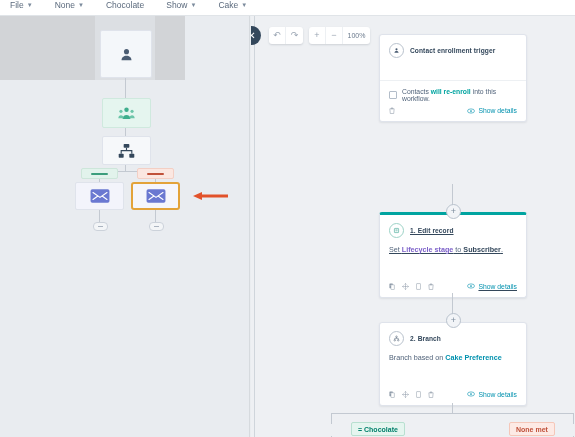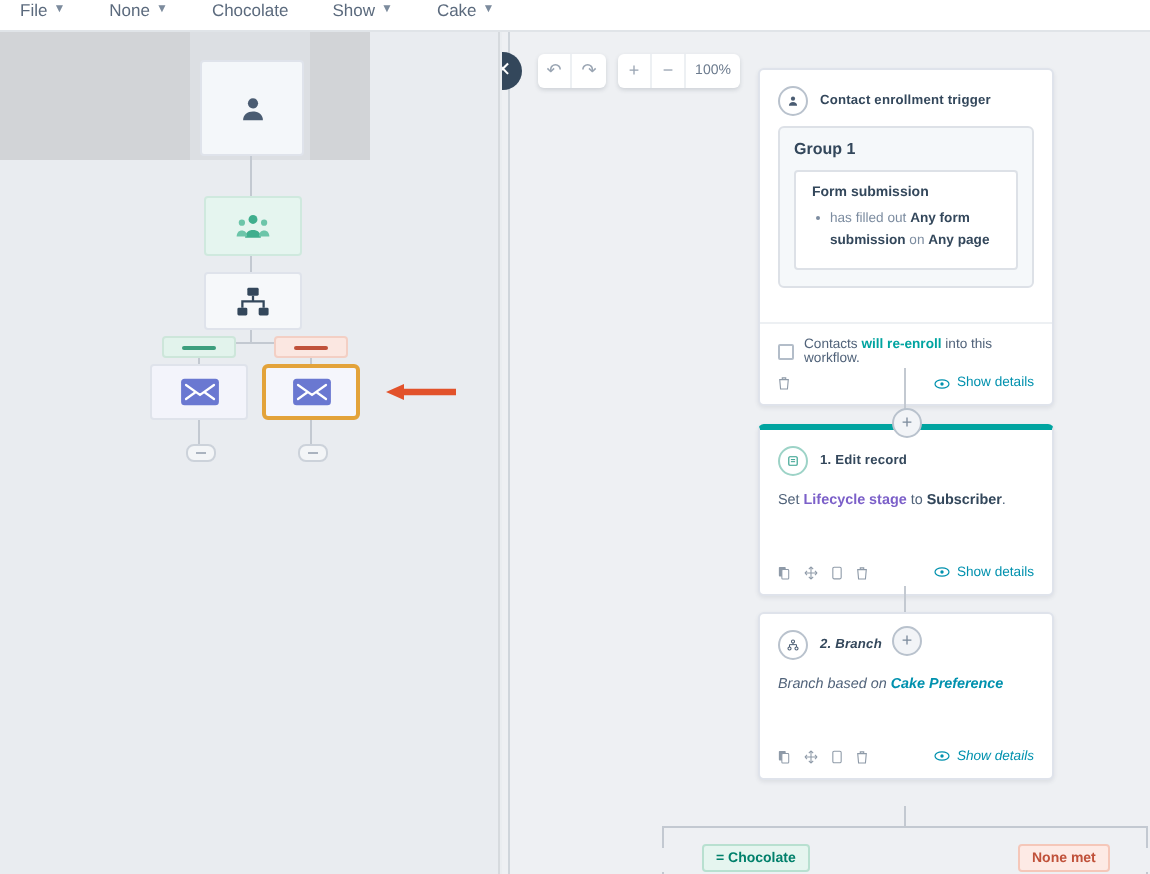--- a/index.html
+++ b/index.html
@@ -98,21 +98,21 @@
     min-width:27px;height:17px;padding:0 3px;display:flex;align-items:center;justify-content:center;
     font-size:7px;color:#6b7a8d;box-sizing:border-box;cursor:pointer;
   }
 
   
   .card{
     position:absolute;left:128px;width:148px;box-sizing:border-box;
     background:#fff;border:1px solid #dfe3eb;border-radius:3px;
     box-shadow:0 1px 2px rgba(60,72,88,.10);
   }
-  .card.green-top{border-top:3px solid #00a4a0;}
+  .card.green-top{border-top:3px solid #00a4a0;text-decoration:underline;}
   .card-head{
     display:flex;align-items:center;gap:6px;padding:8px 9px 5px 9px;
   }
   .card-ico{
     width:13px;height:13px;border-radius:50%;border:1px solid #b9c2cd;
     display:flex;align-items:center;justify-content:center;flex:0 0 auto;
     color:#4a5c72;font-size:7px;line-height:1;
   }
   .card-ico.teal{border-color:#9dd3c7;color:#2f9e8b;}
   .card-title{font-size:6.6px;font-weight:bold;color:#33475b;letter-spacing:.1px;}
@@ -292,29 +292,20 @@
     <div class="card-head">
       <span class="card-ico">
         <svg width="7" height="7" viewBox="0 0 24 24">
           <circle cx="12" cy="8" r="3.6" fill="#4a5c72"></circle>
           <path d="M5 20c0-4 3.2-6.2 7-6.2S19 16 19 20z" fill="#4a5c72"></path>
         </svg>
       </span>
       <span class="card-title">Contact enrollment trigger</span>
     </div>
     <div class="card-body">
-      <div class="group-box">
-        <div class="group-title">Group 1</div>
-        <div class="inner-box">
-          <div class="inner-title">Form submission</div>
-          <div class="crit">
-            <span>has filled out </span><b>Any form submission</b><span> on </span><b>Any page</b>
-          </div>
-        </div>
-      </div>
     </div>
     <div class="reenroll">
       <span class="chk"></span>
       <span><span>Contacts </span><span class="teal-t">will re-enroll</span><span> into this workflow.</span></span>
     </div>
     <div class="card-foot">
       <div class="foot-icons">
         <span>
           <svg width="6" height="7" viewBox="0 0 14 16">
               <path d="M2 4h10l-1 11H3zM5 2h4v2H5z" fill="none" stroke="#8e9aa8" stroke-width="1.3"></path>
@@ -383,21 +374,21 @@
         </span>
         <span>Show details</span>
       </div>
     </div>
   </div>
 
   <div class="connector" style="top:277px;height:22px;"></div>
   <div class="plus-node" style="top:297px;">+</div>
   <div class="connector" style="top:309px;height:13px;"></div>
 
-  <div class="card" style="top:290px;font-style:italic;">
+  <div class="card" style="top:306px;">
     <div class="card-head">
       <span class="card-ico">
         <svg width="7" height="7" viewBox="0 0 20 20">
           <circle cx="10" cy="5" r="2.2" fill="none" stroke="#4a5c72" stroke-width="1.5"></circle>
           <circle cx="5" cy="15" r="2.2" fill="none" stroke="#4a5c72" stroke-width="1.5"></circle>
           <circle cx="15" cy="15" r="2.2" fill="none" stroke="#4a5c72" stroke-width="1.5"></circle>
           <path d="M10 7.2v2.3M5 12.8v-3.3h10v3.3" stroke="#4a5c72" stroke-width="1.4" fill="none"></path>
         </svg>
       </span>
       <span class="card-title">2. Branch</span>

